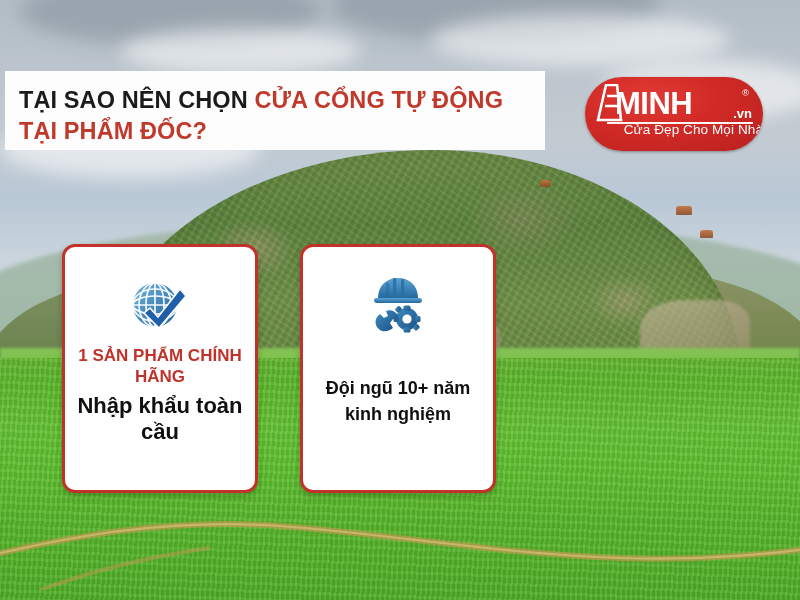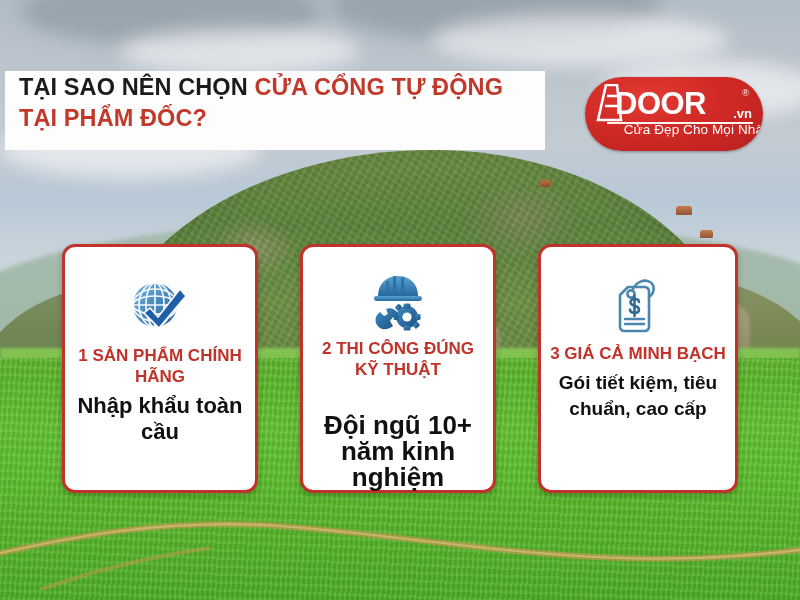--- a/index.html
+++ b/index.html
@@ -106,21 +106,21 @@
   .path{
     position:absolute; left:-20px; top:500px; width:860px; height:90px;
     background:transparent;
   }
   .path svg{ display:block; }
 
   
   .headline{
     position:absolute; left:5px; top:71px; width:540px; height:79px;
     background:#fdfdfd;
-    padding:1px 14px 0 14px;
+    padding:14px 14px 0 14px;
   }
   .headline-line{
     font-size:23.5px; font-weight:bold; letter-spacing:.1px;
     line-height:31px; white-space:nowrap;
   }
   .hl-dark{ color:#1b1b1b; }
   .hl-red{ color:#c0392b; }
 
   
   .logo{
@@ -178,21 +178,21 @@
   .card-icon{ height:76px; display:flex; align-items:center; justify-content:center; }
   .card-title{
     color:#c0322a; font-weight:bold; font-size:17px; line-height:21px;
     text-align:center; margin-top:2px; padding:0 6px;
   }
   #card-2 .card-title, #card-3 .card-title{ margin-top:0; }
   .card-sub{
     color:#101010; font-weight:bold; font-size:22px; line-height:26px;
     text-align:center; margin-top:6px; padding:0 4px;
   }
-  #card-2 .card-sub{ font-size:26px;margin-top:32px; }
+  #card-2 .card-sub{ font-size:18px;margin-top:32px; }
   #card-3 .card-sub{ font-size:19px; }
 </style>
 </head>
 <body>
 
 <div id="stage">
 
   <div class="bg-sky"></div>
   <div class="cloud dark" style="left:20px;  top:-24px; width:300px; height:70px;"></div>
   <div class="cloud dark" style="left:330px; top:-30px; width:330px; height:72px;"></div>
@@ -231,21 +231,21 @@
     <div class="headline-line hl-red">TẠI PHẨM ĐỐC?</div>
   </div>
 
   <div class="logo">
     <div class="logo-inner">
       <svg class="logo-door" viewBox="0 0 28 38">
         <path d="M10 1 L21 1 L25 36 L2 36 Z" fill="none" stroke="#ffffff" stroke-width="2.6"></path>
         <path d="M11 12 L21 12" stroke="#ffffff" stroke-width="2.4"></path>
         <path d="M9 22 L23 22" stroke="#ffffff" stroke-width="2.4"></path>
       </svg>
-      <div class="logo-word">DOOR</div>
+      <div class="logo-word">MINH</div>
       <div class="logo-reg">®</div>
       <div class="logo-vn">.vn</div>
       <div class="logo-rule"></div>
       <div class="logo-tag">Cửa Đẹp Cho Mọi Nhà</div>
     </div>
   </div>
 
   <div class="cards">
 
     <div class="card" id="card-1">
@@ -299,38 +299,18 @@
             <rect x="37.5" y="31.5" width="7" height="5" rx="1.6"></rect>
             <rect x="37.5" y="53.5" width="7" height="5" rx="1.6"></rect>
             <rect x="27.5" y="42" width="5" height="6" rx="1.6"></rect>
             <rect x="49.5" y="42" width="5" height="6" rx="1.6"></rect>
             <rect x="29" y="33" width="6" height="5" rx="1.6" transform="rotate(-45 32 35)"></rect>
             <rect x="47" y="51" width="6" height="5" rx="1.6" transform="rotate(-45 50 53)"></rect>
           </g>
           <path d="M14 56 C8 52 8 44 14 40 L18 44 L22 42 L20 37 C27 34 34 40 32 47 L27 45 L24 49 L27 54 C22 58 17 58 14 56 Z" fill="url(#g3)"></path>
         </svg>
       </div>
-      <div class="card-title">2 THI CÔNG ĐÚNG KỸ THUẬT</div>
       <div class="card-sub">Đội ngũ 10+ năm kinh nghiệm</div>
     </div>
 
-    <div class="card" id="card-3">
-      <div class="card-icon">
-        <svg width="58" height="64" viewBox="0 0 58 64">
-          <g fill="none" stroke="#4a86ae" stroke-width="2.6" stroke-linejoin="round">
-            <path d="M19 14 L36 14 C38 14 40 16 40 18 L40 54 C40 56 38 58 36 58 L15 58 C13 58 11 56 11 54 L11 22 Z"></path>
-            <circle cx="22" cy="21" r="3.6"></circle>
-            <path d="M24 16 C28 8 36 6 41 9 C46 12 46 20 40 24" stroke-linecap="round"></path>
-            <line x1="16" y1="46" x2="35" y2="46" stroke-linecap="round"></line>
-            <line x1="16" y1="51" x2="35" y2="51" stroke-linecap="round"></line>
-          </g>
-          <g fill="none" stroke="#2f6d96" stroke-width="2.6" stroke-linecap="round">
-            <path d="M30 29 C30 27 28 26 25.5 26 C23 26 21.5 27.5 21.5 29.4 C21.5 33.4 30 32.2 30 36.4 C30 38.5 28 39.8 25.5 39.8 C23 39.8 21 38.6 21 36.6"></path>
-            <line x1="25.5" y1="23" x2="25.5" y2="43"></line>
-          </g>
-        </svg>
-      </div>
-      <div class="card-title">3 GIÁ CẢ MINH BẠCH</div>
-      <div class="card-sub">Gói tiết kiệm, tiêu chuẩn, cao cấp</div>
-    </div>
 
   </div>
 </div>
 
 </body></html>

